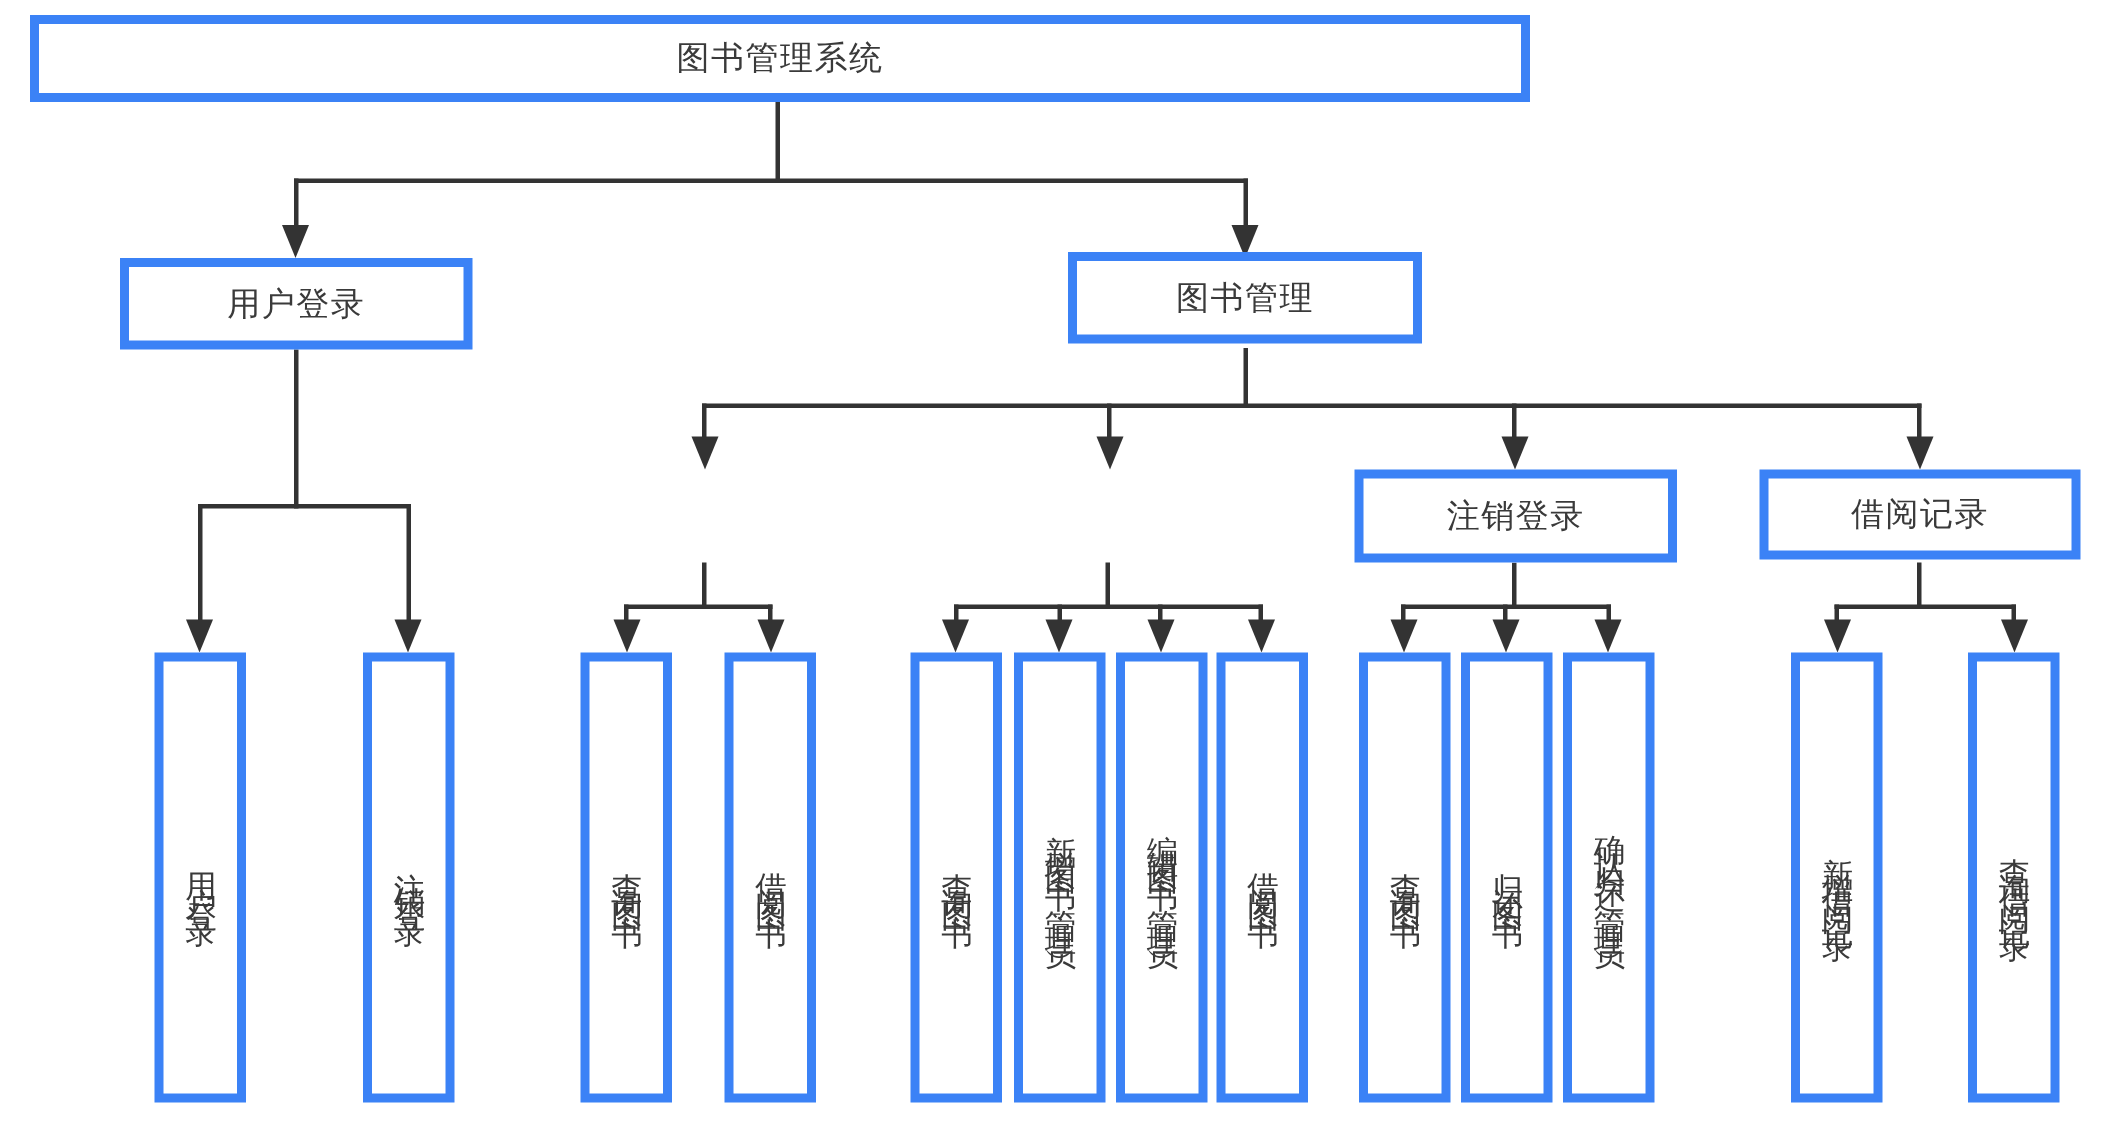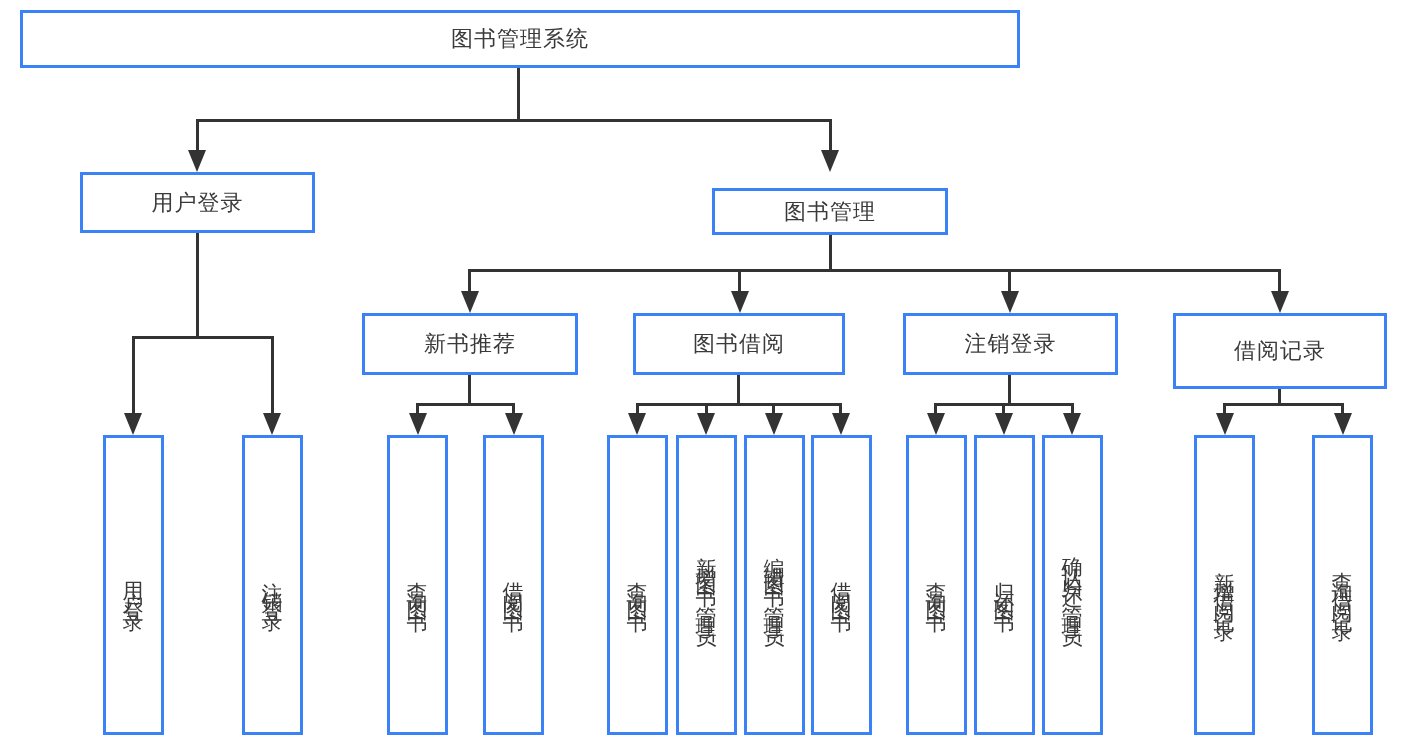--- a/index.html
+++ b/index.html
@@ -7,21 +7,21 @@
     position: relative;
     width: 1405px;
     height: 747px;
     background: #ffffff;
     overflow: hidden;
     font-family: "Liberation Sans", sans-serif;
   }
   .node {
     position: absolute;
     box-sizing: border-box;
-    border: 3px solid #3b82f6;
+    border: 6px solid #3b82f6;
     background: #ffffff;
     display: flex;
     align-items: center;
     justify-content: center;
     color: #3a3a3a;
     font-size: 21px;
     letter-spacing: 1px;
     z-index: 2;
   }
   .node.root-node { font-size: 22px; }
@@ -114,26 +114,24 @@
       <div class="arrowhead" style="left: 927px; top: 413px;"></div>
       <div class="arrowhead" style="left: 995px; top: 413px;"></div>
       <div class="arrowhead" style="left: 1063px; top: 413px;"></div>
       <div class="arrowhead" style="left: 1216px; top: 413px;"></div>
       <div class="arrowhead" style="left: 1334px; top: 413px;"></div>
     </div>
 
   <div class="node root-node" style="left:20px;top:10px;width:1000px;height:58px">图书管理系统</div>
 
   <div class="node branch-node" style="left:80px;top:172px;width:235px;height:61px">用户登录</div>
-  <div class="node branch-node" style="left:712px;top:188px;width:236px;height:47px">图书管理</div>
+  <div class="node branch-node" style="left:712px;top:168px;width:236px;height:61px">图书管理</div>
 
-  <div class="node branch-node" style="left:362px;top:313px;width:216px;height:62px">新书推荐</div>
-  <div class="node branch-node" style="left:633px;top:313px;width:212px;height:62px">图书借阅</div>
   <div class="node branch-node" style="left:903px;top:313px;width:215px;height:62px">注销登录</div>
-  <div class="node branch-node" style="left:1173px;top:313px;width:214px;height:76px">借阅记录</div>
+  <div class="node branch-node" style="left:1173px;top:313px;width:214px;height:60px">借阅记录</div>
 
   <div class="node leaf" style="left:103px;top:435px;width:61px;height:300px">
     <span class="vtext">用户登录</span>
   </div>
   <div class="node leaf" style="left:242px;top:435px;width:61px;height:300px">
     <span class="vtext">注销登录</span>
   </div>
 
   <div class="node leaf" style="left:387px;top:435px;width:61px;height:300px">
     <span class="vtext">查询图书</span>

